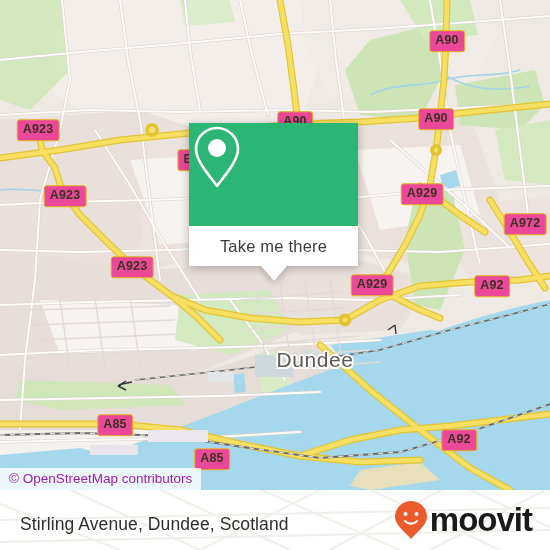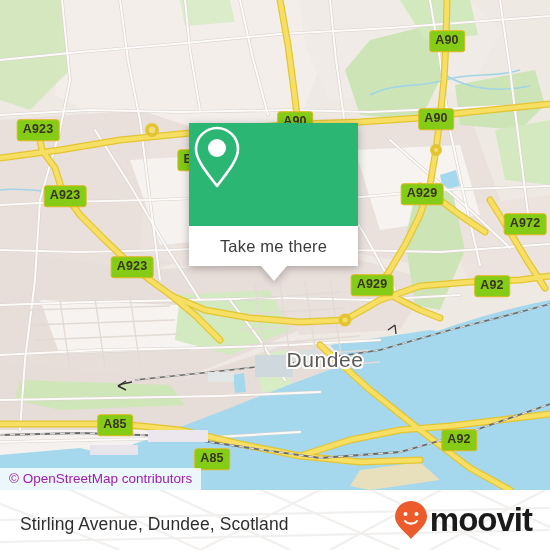--- a/index.html
+++ b/index.html
@@ -15,21 +15,21 @@
   #map{
     position:absolute;left:0;top:0;width:550px;height:490px;
     background:#efe9e4;
     overflow:hidden;
   }
   #map svg{position:absolute;left:0;top:0;display:block;}
 
   
   .shield{
     position:absolute;
-    background:#84cc16;
+    background:#ec4899;
     border:1.5px solid #e0b81e;
     border-radius:3px;
     color:#3a3320;
     font-size:12.5px;
     font-weight:bold;
     letter-spacing:.2px;
     line-height:1;
     padding:3px 5px 4px 5px;
     white-space:nowrap;
     font-family:"Liberation Sans", sans-serif;
@@ -295,21 +295,21 @@
         <div class="shield" style="left: 436px; top: 119px;">A90</div>
         <div class="shield" style="left: 525px; top: 176px; margin-top: 48px;">A972</div>
         <div class="shield" style="left: 422px; top: 194px;">A929</div>
         <div class="shield" style="left: 372px; top: 285px;">A929</div>
         <div class="shield" style="left: 492px; top: 286px;">A92</div>
         <div class="shield" style="left: 459px; top: 440px;">A92</div>
         <div class="shield" style="left: 115px; top: 425px;">A85</div>
         <div class="shield" style="left: 212px; top: 459px;">A85</div>
       </div>
 
-    <div class="place-label" style="left:325px;top:360px;">Dundee</div>
+    <div class="place-label" style="left:315px;top:360px;">Dundee</div>
 
     <div id="popup">
       <div id="popup-head">
         <svg width="56" height="68" viewBox="0 0 56 68">
           <path d="M28 5 C16.4 5 7 14.4 7 26 C7 38 20 52 28 63 C36 52 49 38 49 26 C49 14.4 39.6 5 28 5 Z" fill="none" stroke="#ffffff" stroke-width="2.6" stroke-linejoin="round"></path>
           <circle cx="28" cy="25" r="9" fill="#ffffff"></circle>
         </svg>
       </div>
       <div id="popup-foot">
         <span class="label">Take me there</span>

